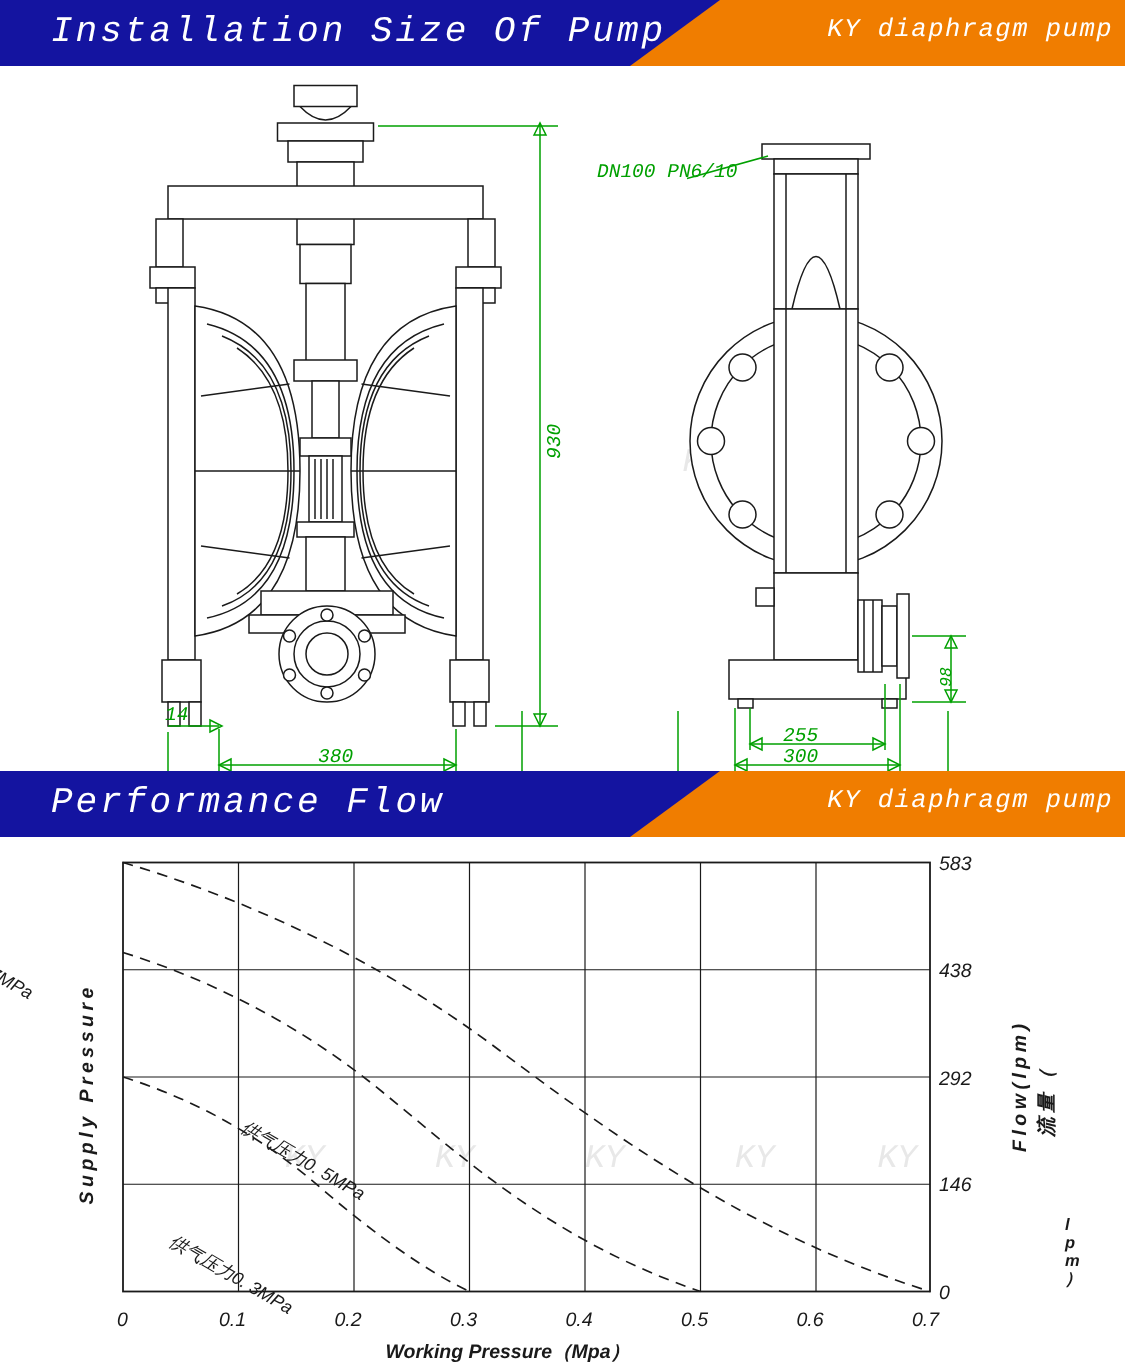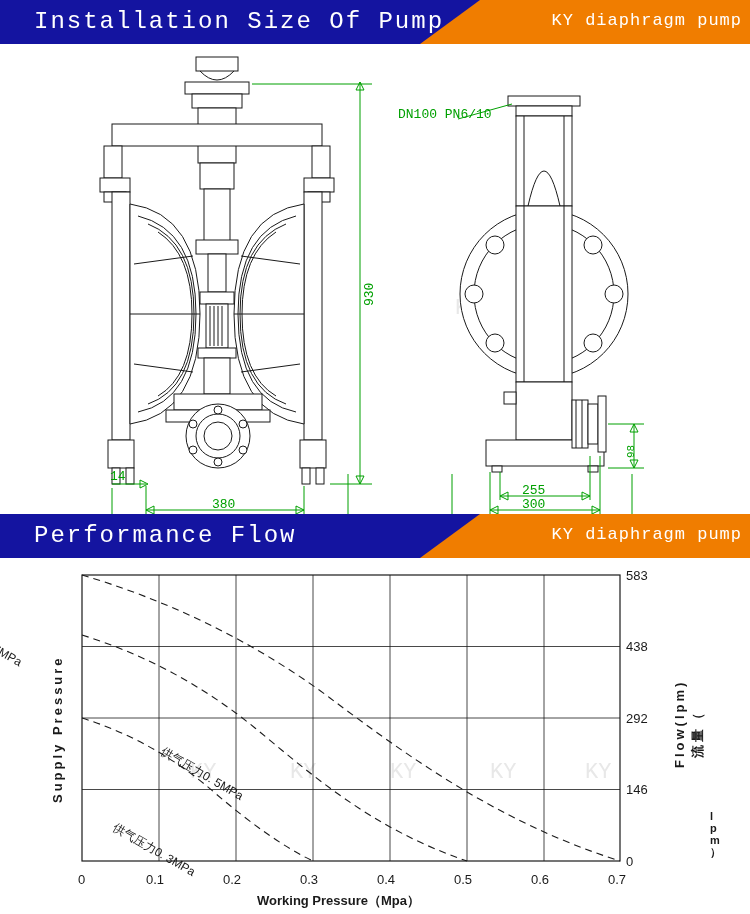--- a/index.html
+++ b/index.html
@@ -3,21 +3,21 @@
 <meta charset="utf-8">
 <style>
   html,body{margin:0;padding:0;}
   body{
     width:750px;height:914px;
     font-family:"Liberation Sans", sans-serif;
     background:#ffffff;
     overflow:hidden;
     position:relative;
   }
-  .panel{position:relative;width:750px;}
+  .panel{position:relative;width:750px;font-style:italic;}
   
   .hdr{
     position:relative;height:44px;background:#1414a0;overflow:hidden;
   }
   .hdr .title{
     position:absolute;left:34px;top:8px;
     color:#ffffff;font-size:24px;letter-spacing:2px;
     font-family:"Liberation Mono", monospace;
     white-space:nowrap;
   }

